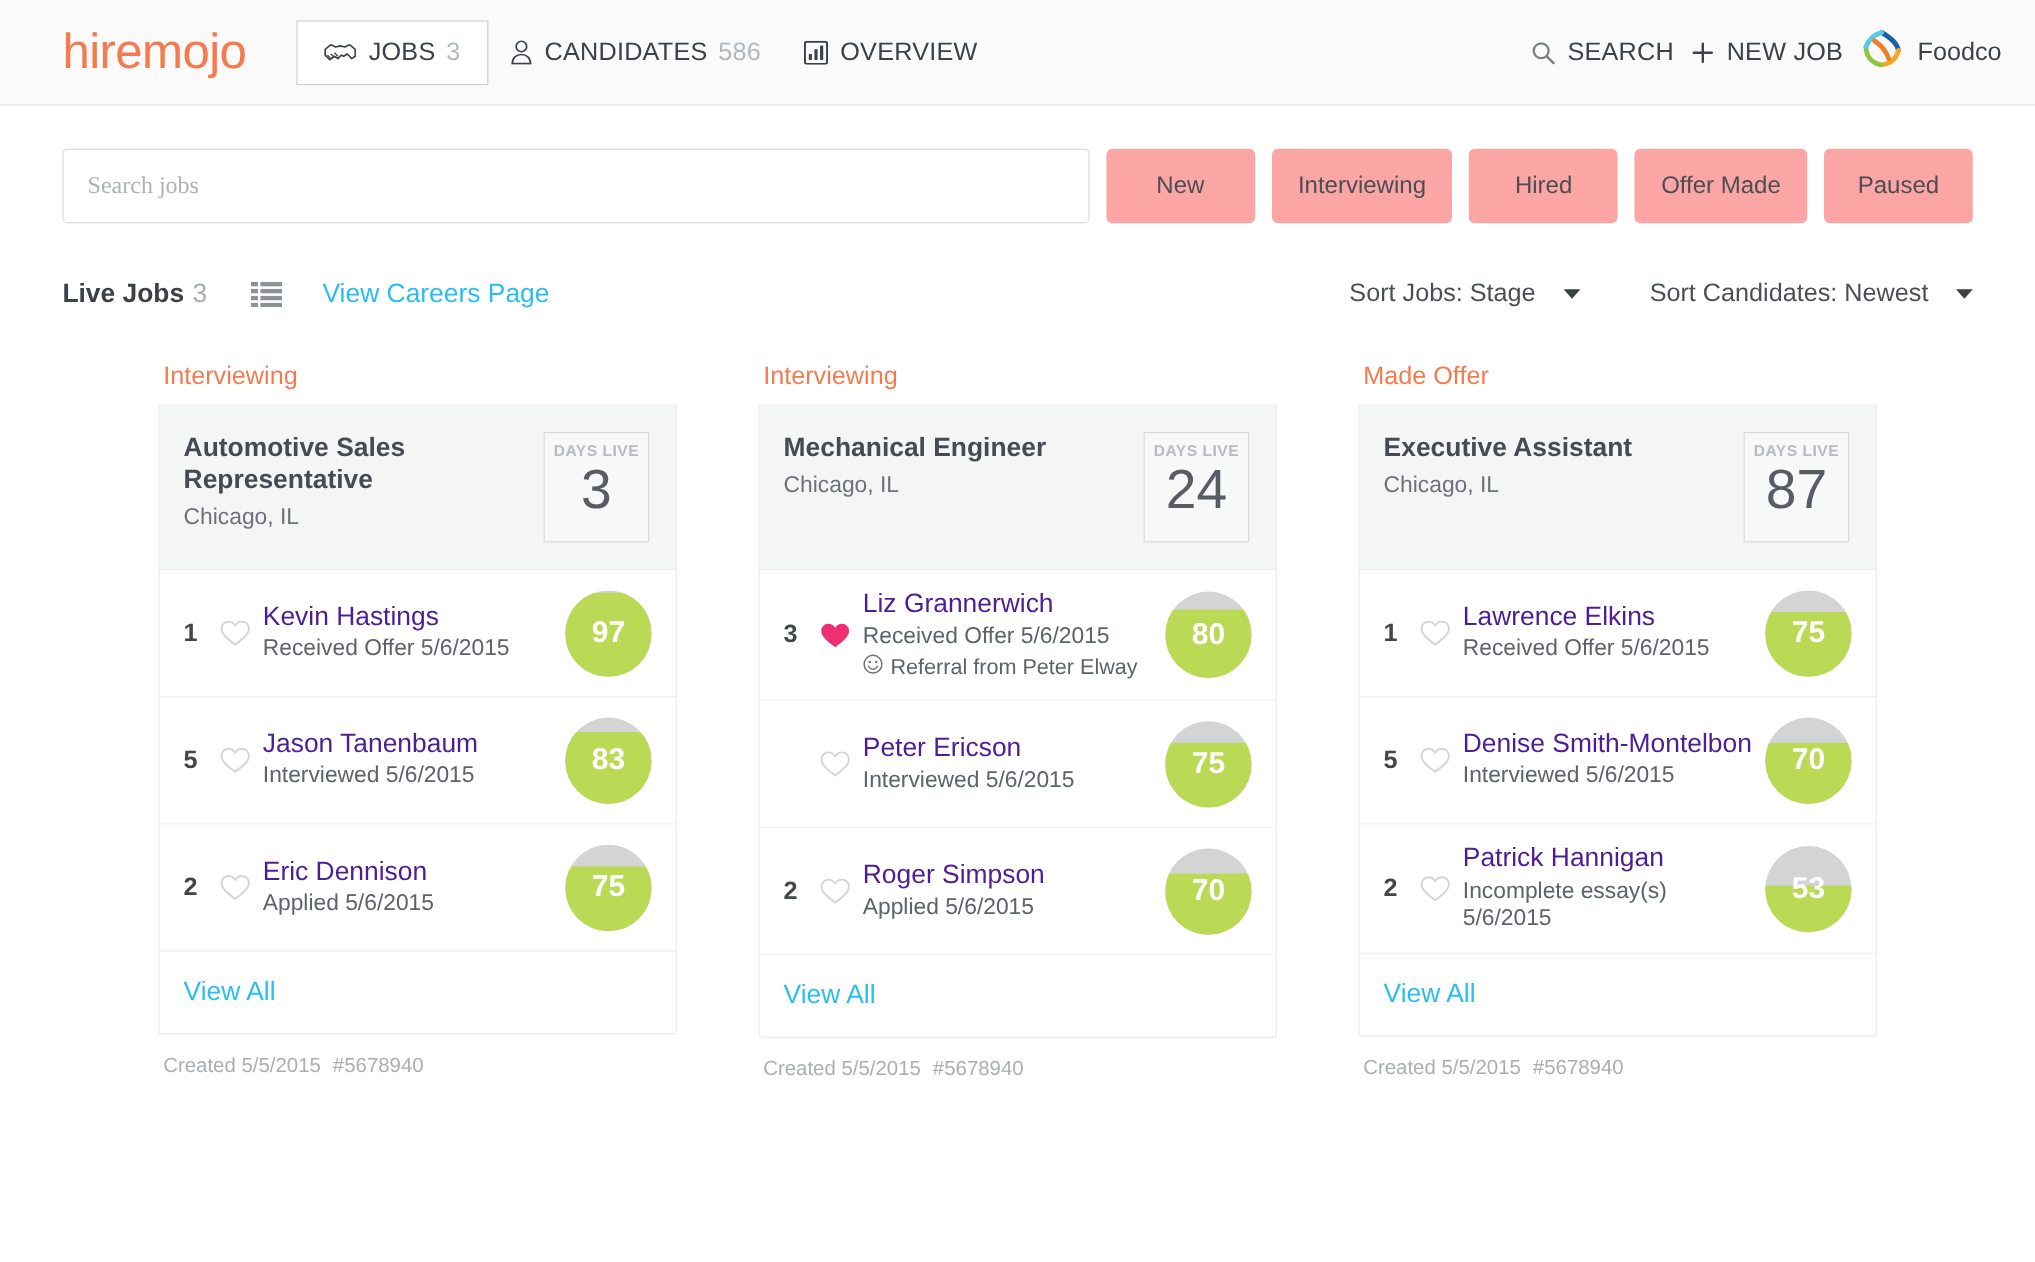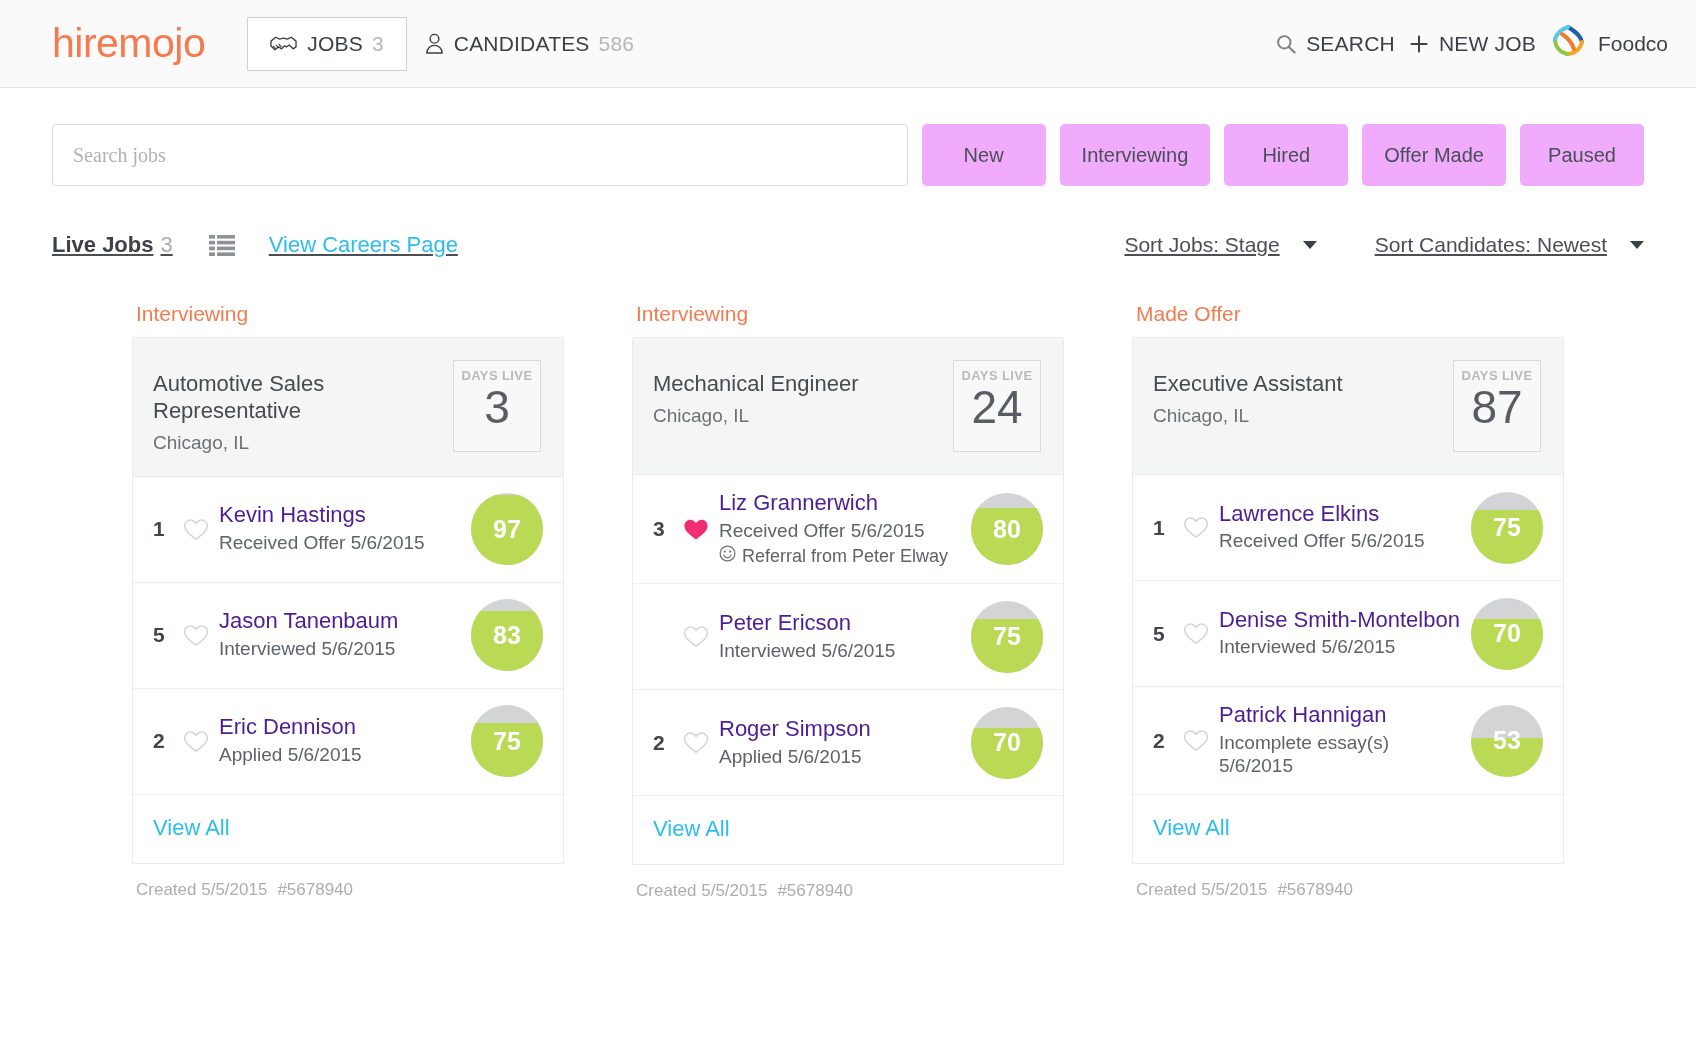--- a/index.html
+++ b/index.html
@@ -83,35 +83,34 @@
     color: #4a4f55;
     padding: 0 20px;
     font-family: Liberation Serif, serif;
     outline: none;
   }
   .search-input::placeholder { color: #adb2b7; }
   .filter-btn {
     height: 62px;
     min-width: 124px;
     padding: 0 22px;
-    background: #f0abfc;
+    background: #fca5a5;
     border: none;
     border-radius: 5px;
     font-size: 20px;
     color: #4a4f55;
     font-family: "Liberation Sans", sans-serif;
     cursor: pointer;
   }
 
   
   .jobsrow {
     display: flex;
     align-items: center;
     padding: 46px 52px 0 52px;
-    text-decoration: underline;
   }
   .live-jobs-title { font-size: 22px; font-weight: bold; color: #3b4148; }
   .live-jobs-count { font-size: 22px; color: #a8adb2; margin-left: 7px; font-weight: normal;}
   .list-icon { margin-left: 36px; display:flex; }
   .careers-link {
     margin-left: 34px;
     font-size: 22px;
     color: #2bbdf0;
     text-decoration: none;
     cursor: pointer;
@@ -145,25 +144,24 @@
   .card-head {
     background: #f4f5f5;
     border-bottom: 1px solid #e9eaea;
     padding: 22px 22px 22px 20px;
     display: flex;
     align-items: flex-start;
     min-height: 126px;
   }
   .job-title {
     font-size: 22px;
-    font-weight: normal;
+    font-weight: bold;
     color: #454b52;
     line-height: 1.22;
     max-width: 250px;
-    margin-top: 11px;
   }
   .job-loc { font-size: 19px; color: #6c7279; margin-top: 7px; }
   .days-box {
     margin-left: auto;
     border: 1px solid #d9dadb;
     background: #f7f8f8;
     width: 88px;
     min-height: 92px;
     text-align: center;
     padding: 7px 2px 4px;
@@ -241,20 +239,31 @@
       <span class="nav-icon">
         <svg width="19" height="21" viewBox="0 0 20 22">
           <circle cx="10" cy="6" r="4.6" fill="none" stroke="#3b4148" stroke-width="1.5"></circle>
           <path d="M2 21c0-5 3.6-8 8-8s8 3 8 8z" fill="none" stroke="#3b4148" stroke-width="1.5"></path>
         </svg>
       </span>
       <span>CANDIDATES</span>
       <span class="count">586</span>
     </div>
 
+    <div class="nav-item">
+      <span class="nav-icon">
+        <svg width="20" height="20" viewBox="0 0 20 20">
+          <rect x="0.8" y="0.8" width="18.4" height="18.4" rx="1.5" fill="none" stroke="#3b4148" stroke-width="1.6"></rect>
+          <rect x="4" y="11" width="2.6" height="5" fill="#3b4148"></rect>
+          <rect x="8.7" y="7" width="2.6" height="9" fill="#3b4148"></rect>
+          <rect x="13.4" y="4" width="2.6" height="12" fill="#3b4148"></rect>
+        </svg>
+      </span>
+      <span>OVERVIEW</span>
+    </div>
   </div>
 
   <div class="nav-right">
     <div class="nav-item">
       <span class="nav-icon">
         <svg width="20" height="20" viewBox="0 0 20 20">
           <circle cx="8.3" cy="8.3" r="6.2" fill="none" stroke="#7b8086" stroke-width="1.9"></circle>
           <path d="M12.9 12.9L18.6 18.6" stroke="#7b8086" stroke-width="2.1" stroke-linecap="round"></path>
         </svg>
       </span>

